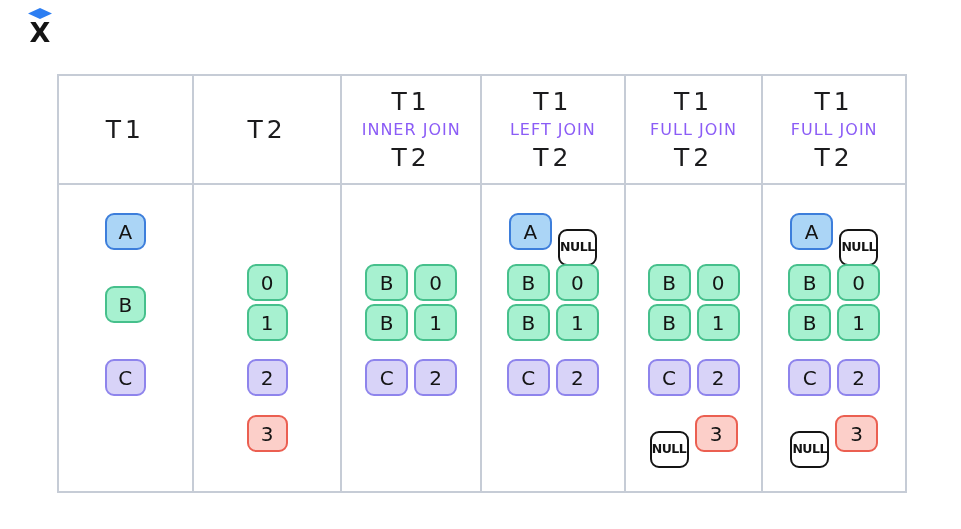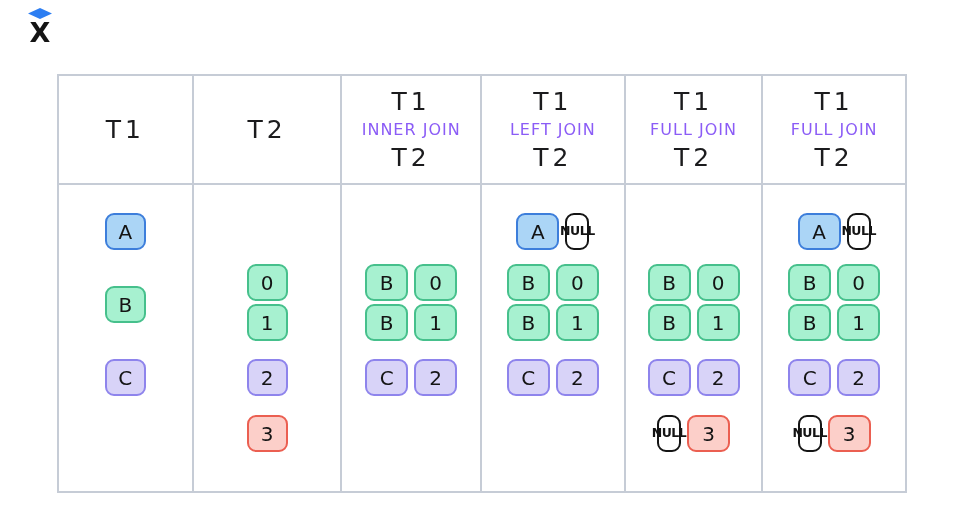--- a/index.html
+++ b/index.html
@@ -64,21 +64,21 @@
     box-sizing: border-box;
     width: 41px; height: 37px;
     border: 2px solid #000;
     border-radius: 9px;
     display: flex; align-items: center; justify-content: center;
     font-size: 20px; line-height: 1;
     color: #141414;
     background: #fff;
   }
   .box.pairbox { width: 43px; }
-  .box.nullbox { width: 24px; font-size: 12.5px; font-weight: 700; letter-spacing: -0.5px; }
+  .box.nullbox { width: 39px; font-size: 12.5px; font-weight: 700; letter-spacing: -0.5px; margin-top: 16px; }
   .box.c-blue   { background: var(--blue-fill);   border-color: var(--blue-stroke); }
   .box.c-green  { background: var(--green-fill);  border-color: var(--green-stroke); }
   .box.c-purple { background: var(--purple-fill); border-color: var(--purple-stroke); }
   .box.c-red    { background: var(--red-fill);    border-color: var(--red-stroke); }
   .box.c-null   { background: var(--null-fill);   border-color: var(--null-stroke); }
 </style>
 </head>
 <body>
 
 <div class="logo">

